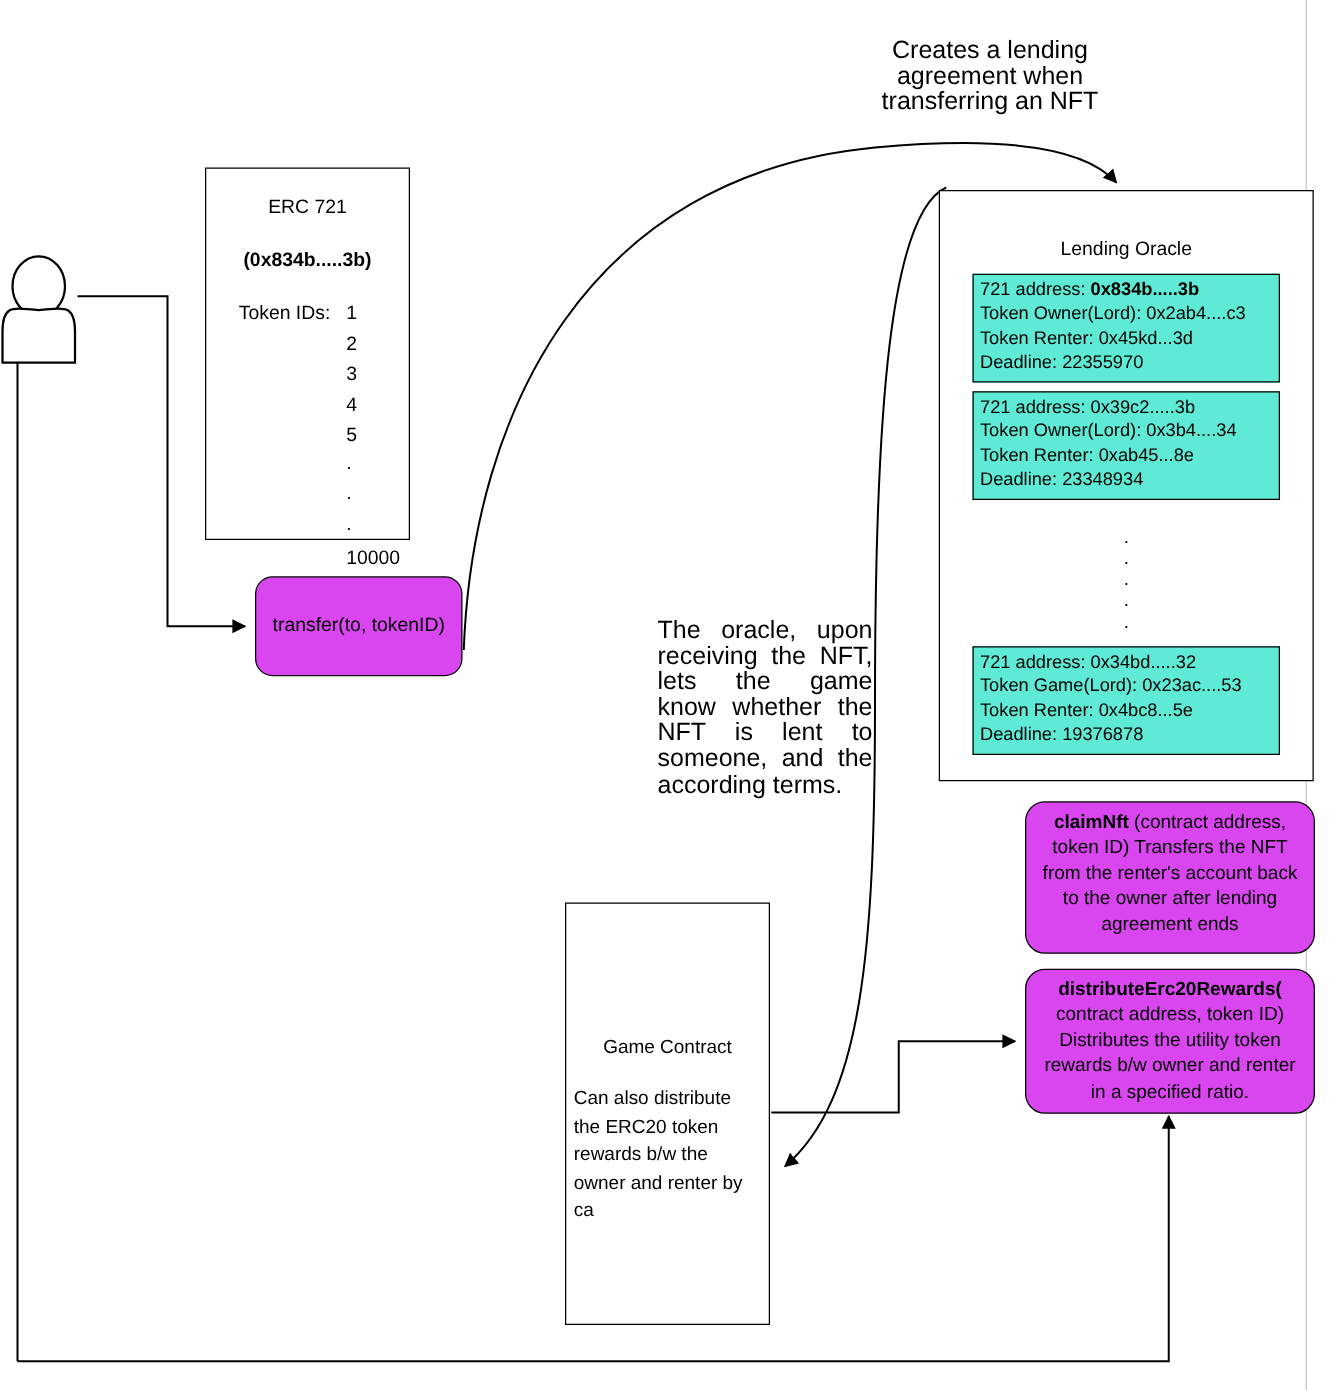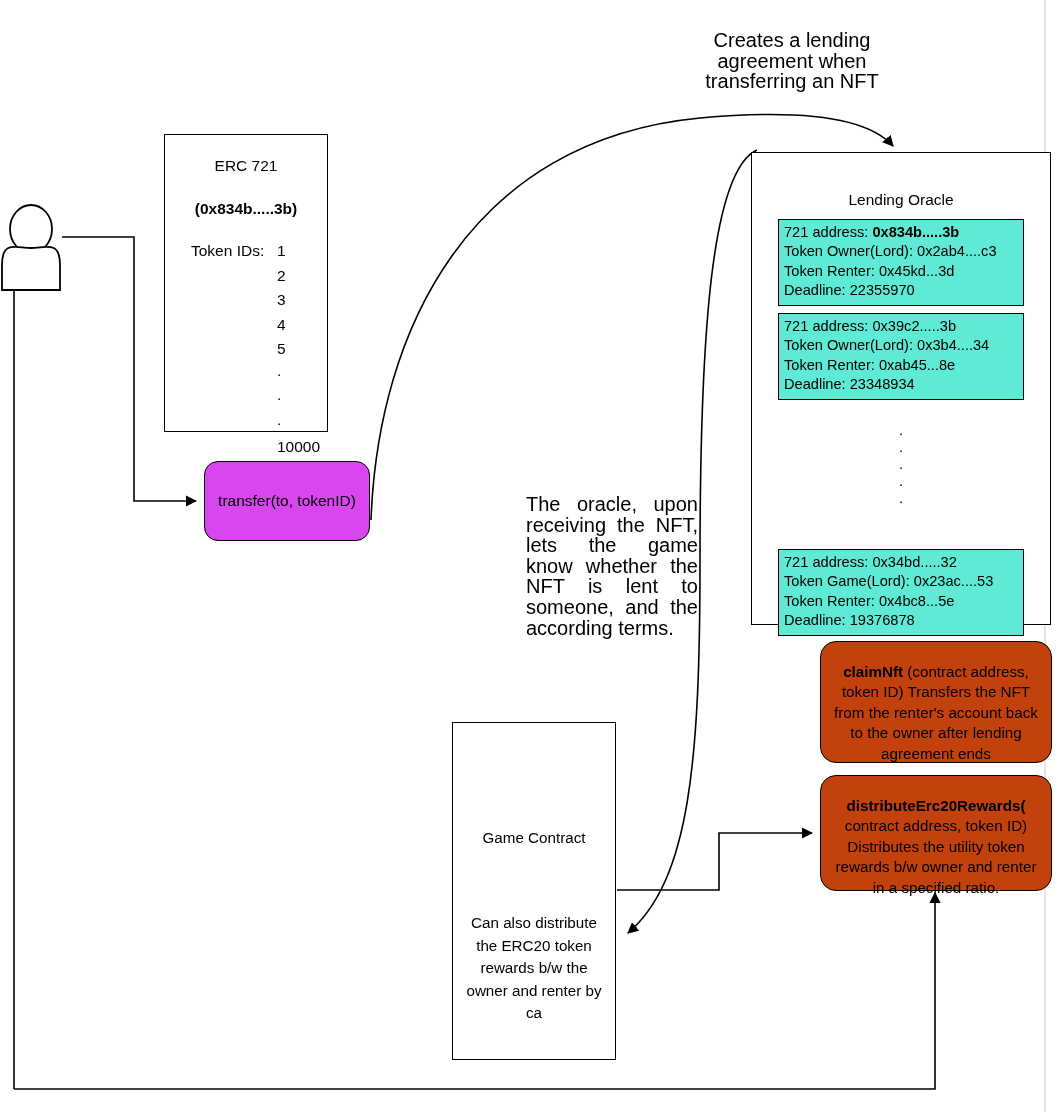--- a/index.html
+++ b/index.html
@@ -42,44 +42,44 @@
   #oracle .otitle{position:absolute;left:0;right:0;top:38px;text-align:center;font-size:15.5px;}
   .entry{
     position:absolute;left:26px;width:246px;box-sizing:border-box;
     border:1.4px solid #000;background:#5eead4;
     padding:3px 5px 4px 5px;
     font-size:14.6px;line-height:19.4px;
   }
   .entry b{font-weight:bold;}
   #entry0{top:66px;}
   #entry1{top:160px;}
-  #entry2{top:364px;margin-top:32px;}
+  #entry2{top:364px;}
   #oracle .vdots{
     position:absolute;left:0;right:0;top:268px;text-align:center;
     font-size:15px;line-height:17px;
   }
   #oracle .vdots div{height:17px;}
 
   
   .callout{
     position:absolute;box-sizing:border-box;border:1.6px solid #000;border-radius:16px;
-    background:#c2410c;text-align:center;font-size:15.2px;line-height:20.4px;
-    padding:20px 10px;
+    background:#d946ef;text-align:center;font-size:15.2px;line-height:20.4px;
+    padding:6px 10px;
   }
   #claimnft{left:820px;top:641px;width:232px;height:122px;}
   #distribute{left:820px;top:775px;width:232px;height:116px;}
   .callout .fname{font-weight:bold;}
 
   
   #game{
     left:452px;top:722px;width:164px;height:338px;
     border:1.6px solid #000;background:#fff;
   }
   #game .gtitle{position:absolute;left:0;right:0;top:106px;text-align:center;font-size:15.2px;}
-  #game .gbody{position:absolute;left:6px;right:6px;top:145px;text-align:center;font-size:15.2px;line-height:22.6px;margin-top:44px;}
+  #game .gbody{position:absolute;left:6px;right:6px;top:145px;font-size:15.2px;line-height:22.6px;}
 
   
   .freetext{position:absolute;font-size:20px;line-height:20.6px;}
   #toptext{left:692px;top:30px;width:200px;text-align:center;}
   #oracletext{left:526px;top:494px;width:172px;text-align:justify;text-justify:inter-word;}
 </style>
 </head>
 <body>
 
 <div id="canvas">

